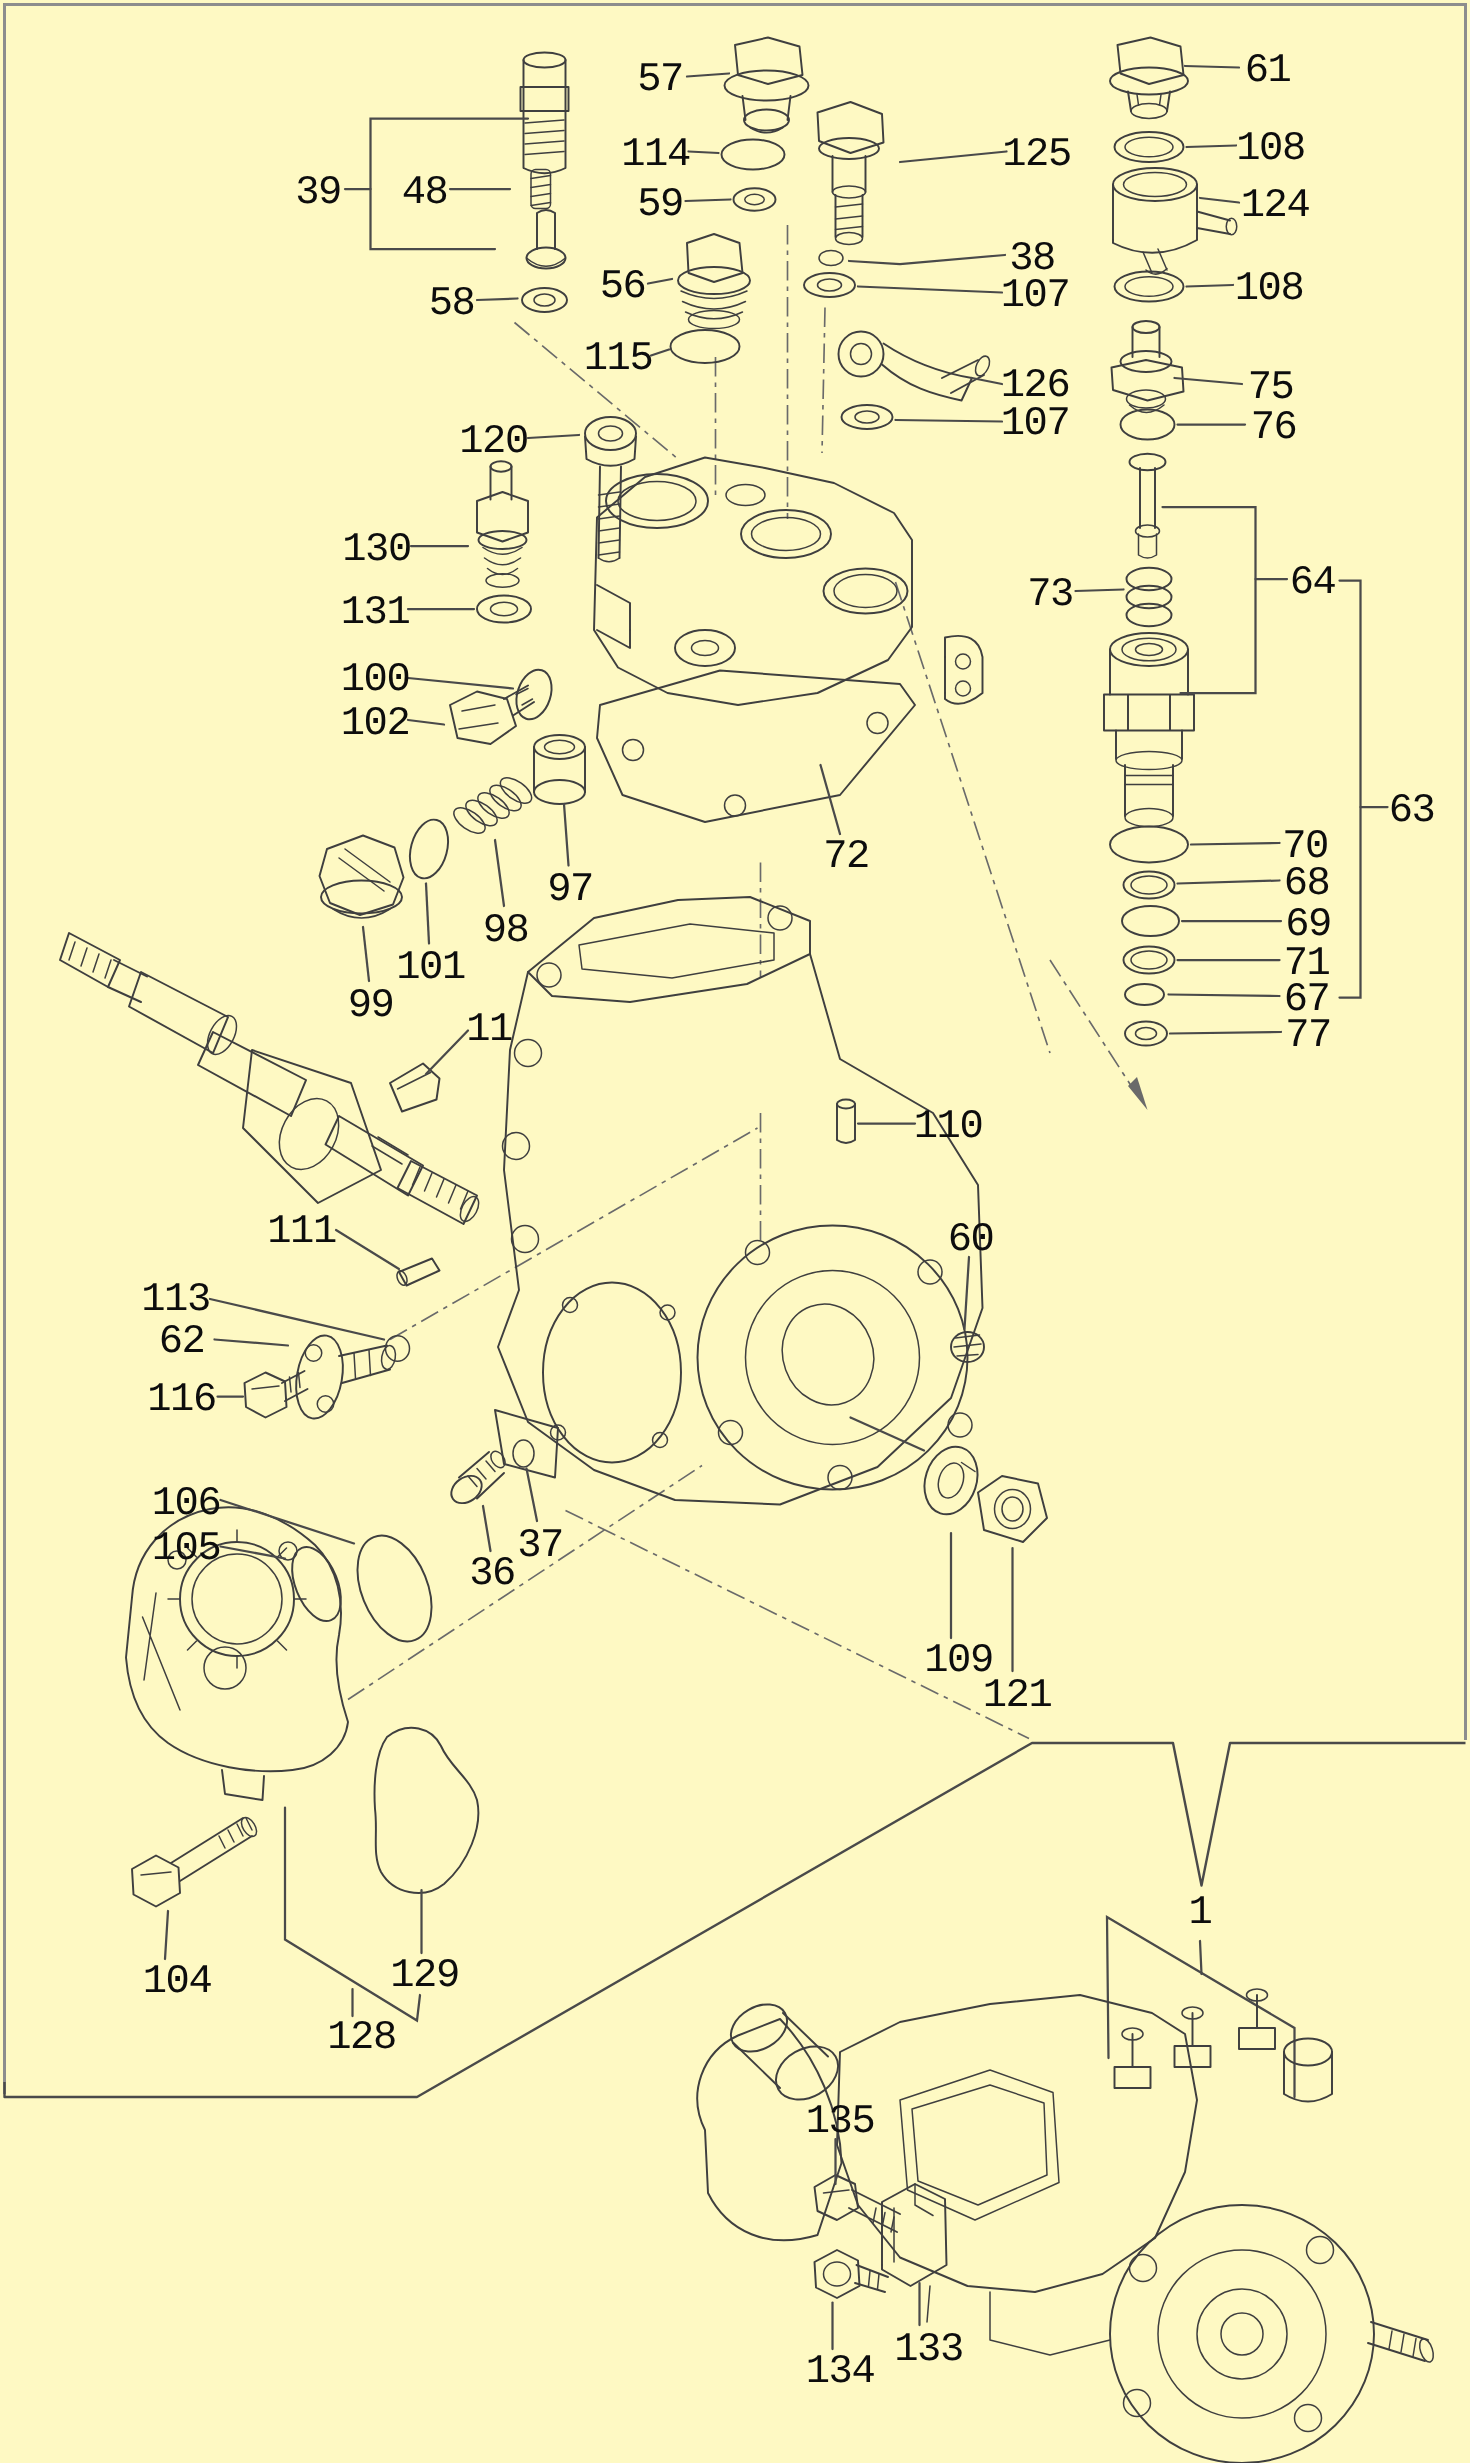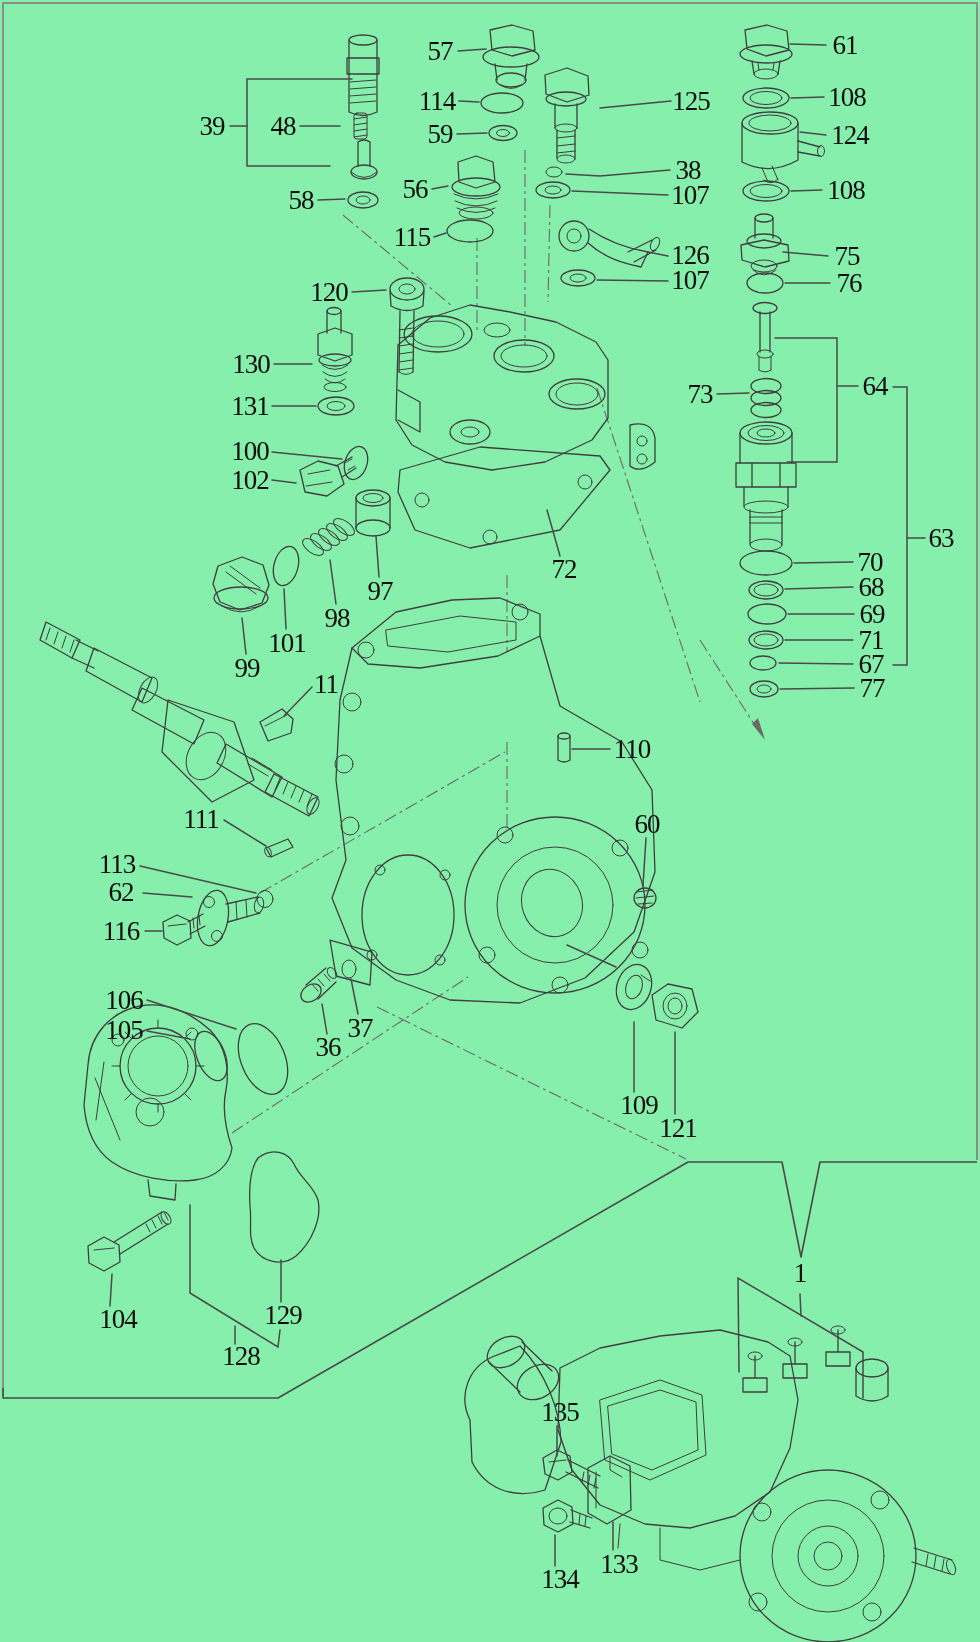--- a/index.html
+++ b/index.html
@@ -1,17 +1,17 @@
 <!DOCTYPE html>
 <html><head>
 <meta charset="utf-8">
 <style>
   html,body{margin:0;padding:0;background:#fff;}
-  .stage{position:relative;width:980px;height:1642px;background:#86efac;overflow:hidden;
-         font-family:Liberation Serif, serif;text-align:center;}
+  .stage{position:relative;width:980px;height:1642px;background:#fef9c3;overflow:hidden;
+         font-family:Liberation Mono, monospace;text-align:center;}
   svg{position:absolute;left:0;top:0;}
   .ol{fill:none;stroke:#3f3f3f;stroke-width:1.3;stroke-linejoin:round;stroke-linecap:round;}
   .thin{stroke-width:1;}
   .ld{fill:none;stroke:#4a4a4a;stroke-width:1.5;stroke-linecap:round;}
   .cl{fill:none;stroke:#6a6a6a;stroke-width:1.1;stroke-dasharray:13 4 3 4;}
   .frame{fill:none;stroke:#8d8d8d;stroke-width:2;}
   .cut{fill:none;stroke:#4a4a4a;stroke-width:1.6;stroke-linejoin:round;}
   .lbl{font-size:27px;fill:#0d0d0d;letter-spacing:-1px;}
 </style>
 </head>

